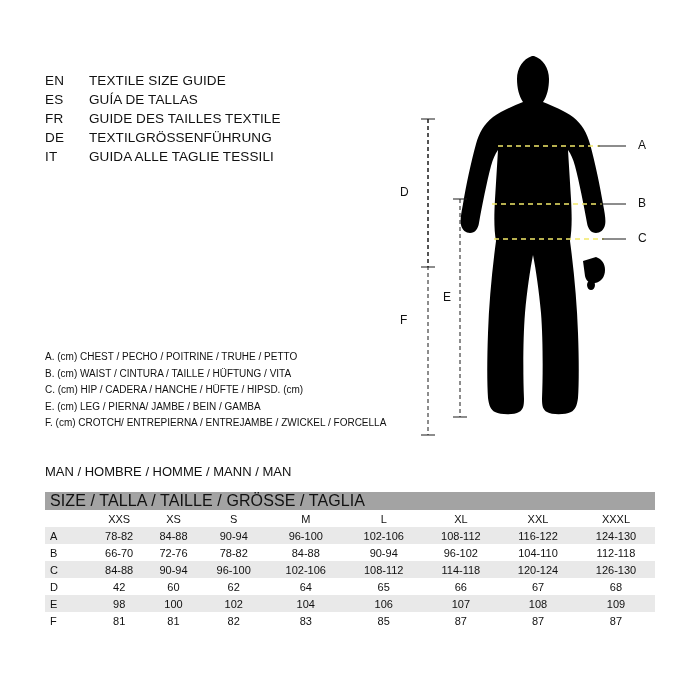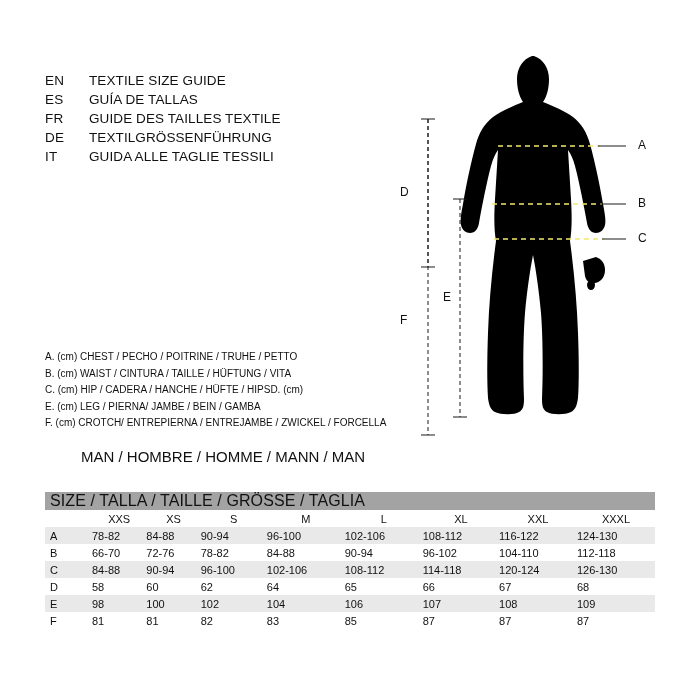--- a/index.html
+++ b/index.html
@@ -51,25 +51,24 @@
   }
   .legend-line {
     font-size: 10px;
     line-height: 16.6px;
     color: #111;
     white-space: nowrap;
   }
   .gender-line {
     position: absolute;
     left: 45px;
-    top: 448px;
-    font-size: 15px;
+    top: 464px;
+    font-size: 13px;
     color: #111;
     white-space: nowrap;
-    margin-left: 36px;
   }
 
   
   .table-wrap {
     position: absolute;
     left: 45px;
     top: 492px;
     width: 610px;
   }
   table.size-table {
@@ -93,21 +92,21 @@
     text-align: center;
     height: 18px;
   }
   .row-alt td { background: #e9e9e9; }
   .row-norm td { background: #ffffff; }
   .cell-label {
     width: 42px;
     text-align: left;
     padding-left: 5px !important;
   }
-  .cell-val { }
+  .cell-val { text-align: center; }
   .row-cols .cell-label { text-align: left; padding-left: 5px !important; }
   .row-head .cell-title {
     text-align: left;
     padding-left: 5px !important;
     letter-spacing: 0.1px;
   }
 
   
   .figure {
     position: absolute;
@@ -297,21 +296,21 @@
         <td class="cell-val">96-100</td>
         <td class="cell-val">102-106</td>
         <td class="cell-val">108-112</td>
         <td class="cell-val">114-118</td>
         <td class="cell-val">120-124</td>
         <td class="cell-val">126-130</td>
       </tr>
 
       <tr class="row-norm">
         <td class="cell-label">D</td>
-        <td class="cell-val">58</td>
+        <td class="cell-val">42</td>
         <td class="cell-val">60</td>
         <td class="cell-val">62</td>
         <td class="cell-val">64</td>
         <td class="cell-val">65</td>
         <td class="cell-val">66</td>
         <td class="cell-val">67</td>
         <td class="cell-val">68</td>
       </tr>
 
       <tr class="row-alt">

